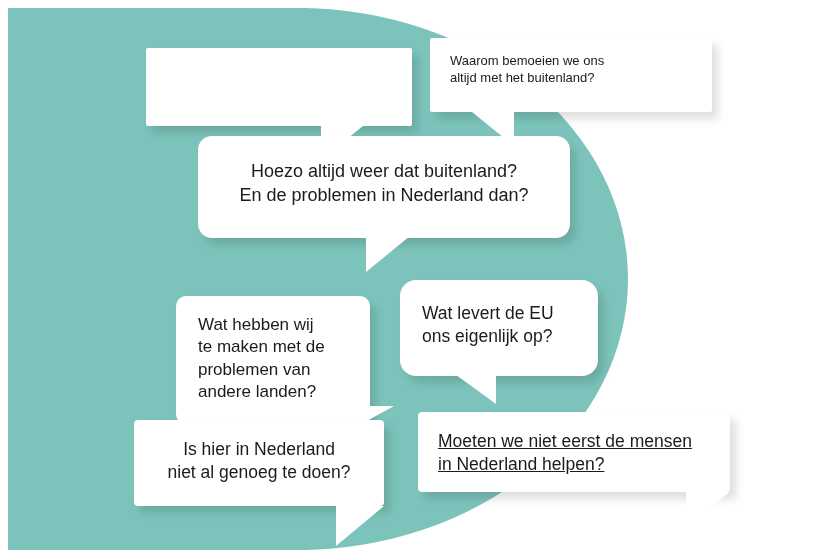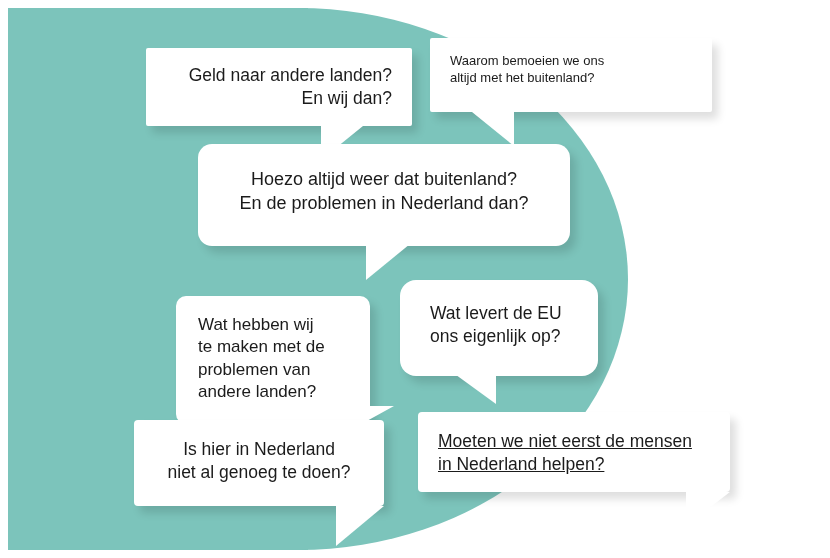--- a/index.html
+++ b/index.html
@@ -78,21 +78,21 @@
     text-align: left;
     border-radius: 2px;
   }
   #b-waarom .tail {
     left: 42px; top: 74px;
     border-width: 34px 0 0 42px;
     border-color: #ffffff transparent transparent transparent;
   }
 
   #b-hoezo {
-    left: 198px; top: 144px; width: 372px; height: 102px;
+    left: 198px; top: 136px; width: 372px; height: 102px;
     padding: 24px 22px 0 22px;
     font-size: 18px;
     text-align: center;
     border-radius: 14px;
   }
   #b-hoezo .tail {
     left: 168px; top: 100px;
     border-width: 0 0 36px 44px;
     border-color: transparent transparent transparent #ffffff;
   }
@@ -106,21 +106,21 @@
     margin-top: 24px;
   }
   #b-wathebben .tail {
     left: 160px; top: 110px;
     border-width: 0 0 32px 58px;
     border-color: transparent transparent transparent #ffffff;
   }
 
   #b-watlevert {
     left: 400px; top: 280px; width: 198px; height: 96px;
-    padding: 22px 18px 0 30px;
+    padding: 22px 18px 0 22px;
     font-size: 17.5px;
     text-align: left;
     border-radius: 16px;
   }
   #b-watlevert .tail {
     left: 52px; top: 92px;
     border-width: 32px 0 0 44px;
     border-color: #ffffff transparent transparent transparent;
   }
 
@@ -153,22 +153,20 @@
 </style>
 </head>
 <body>
 
 <div id="canvas">
 
   <div class="teal-left-fill"></div>
   <div class="teal-shape"></div>
 
   <div class="bubble" id="b-geld">
-    <span class="txt">Geld naar andere landen?
-En wij dan?</span>
     <span class="tail"></span>
   </div>
 
   <div class="bubble" id="b-waarom">
     <span class="txt">Waarom bemoeien we ons
 altijd met het buitenland?</span>
     <span class="tail"></span>
   </div>
 
   <div class="bubble" id="b-hoezo">

